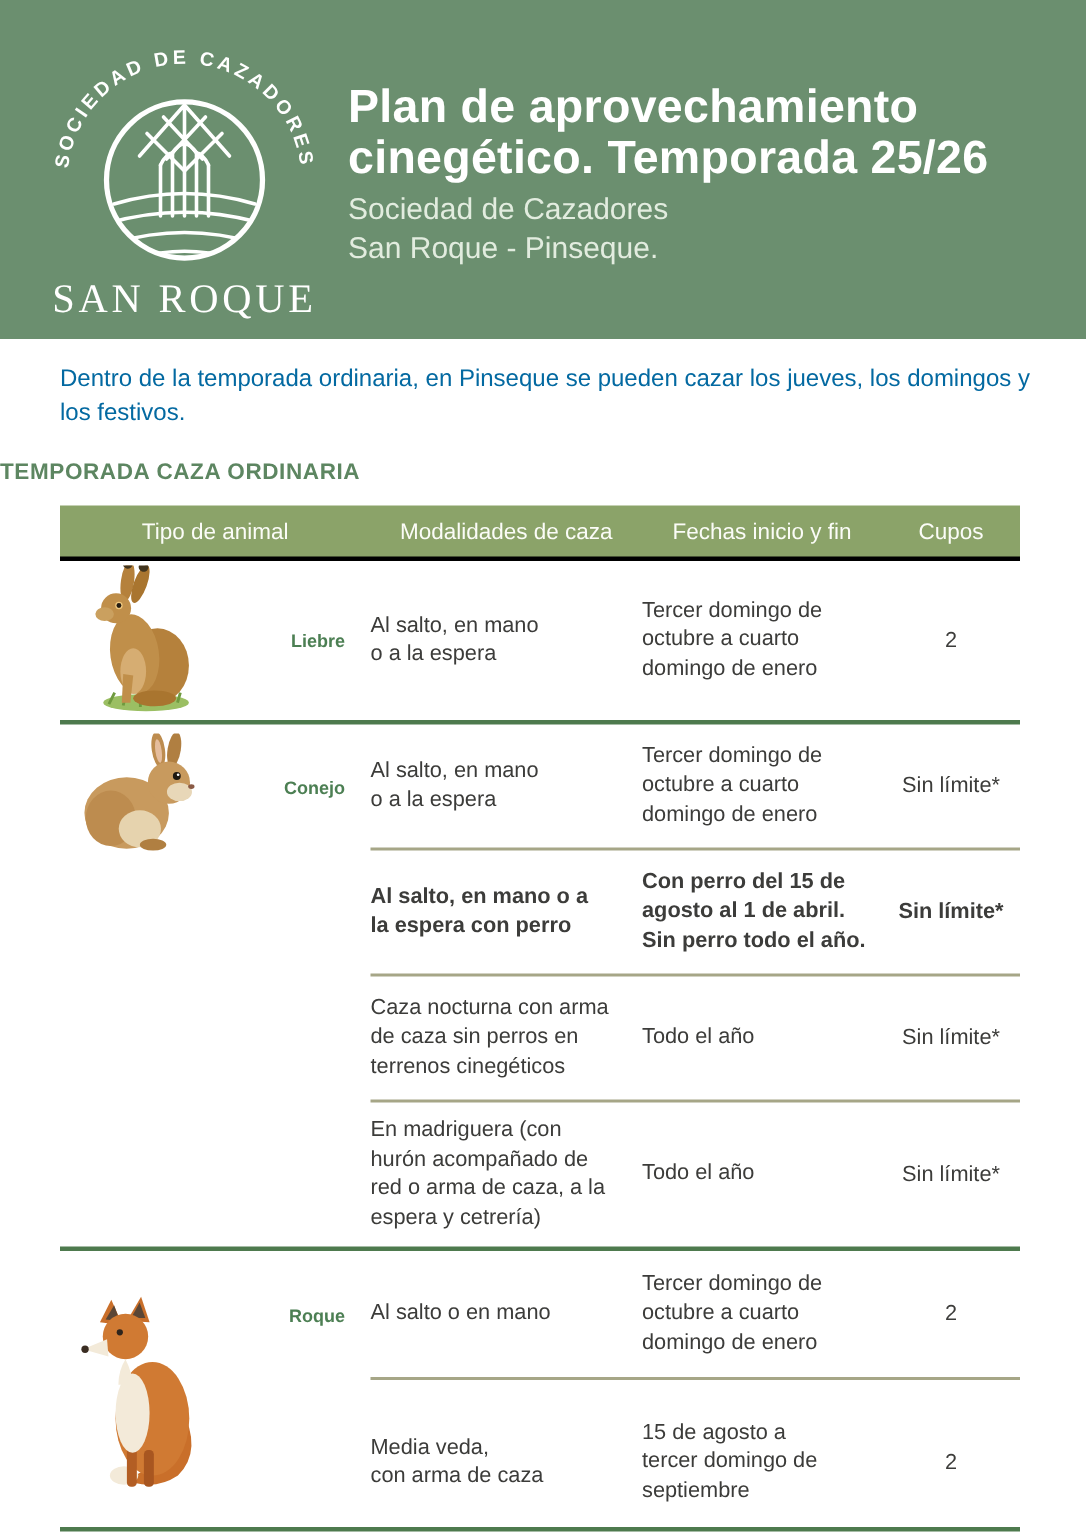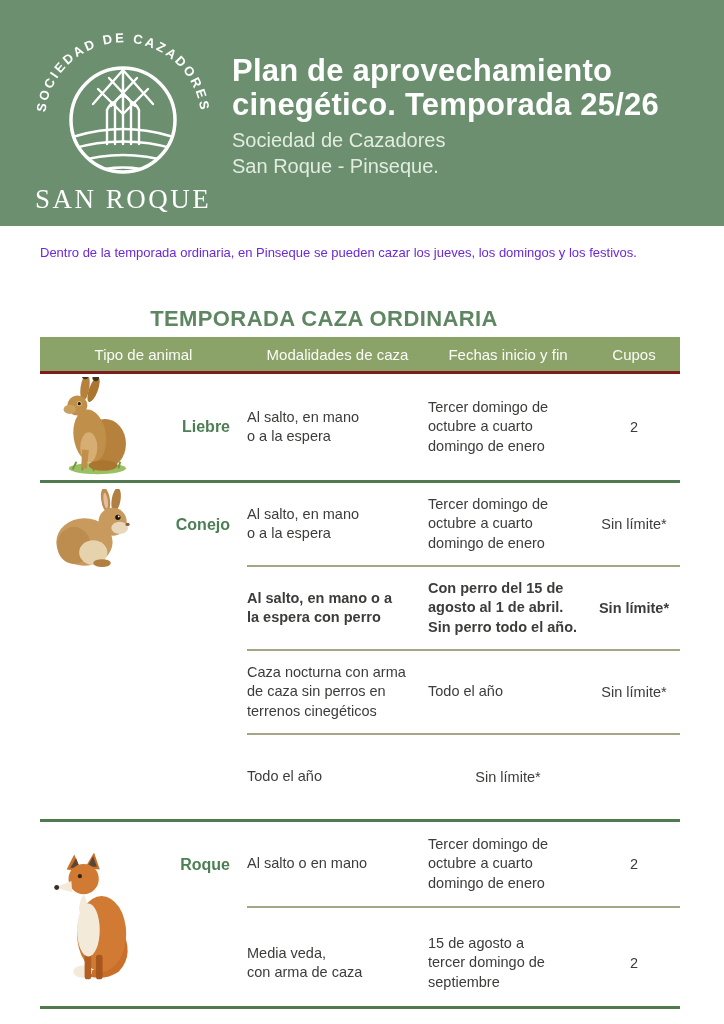--- a/index.html
+++ b/index.html
@@ -8,34 +8,34 @@
   .page { position:relative; width:724px; height:1024px; background:#fff; overflow:hidden; }
 
   
   .banner { position:absolute; top:0; left:0; width:724px; height:226px; background:#6b8f6f; }
   .logo-wrap { position:absolute; left:36px; top:16px; width:174px; height:200px; }
   .title-wrap { position:absolute; left:232px; top:54px; width:470px; }
   .main-title { font-size:31px; line-height:34px; font-weight:bold; color:#ffffff; white-space:pre-line; letter-spacing:0.2px; }
   .sub-title { margin-top:5px; font-size:20px; line-height:26px; font-weight:400; color:#e2ecdf; white-space:pre-line; }
 
   
-  .intro { position:absolute; left:40px; top:241px; width:650px; font-size:13px; line-height:23px; color:#6d28d9; }
-
-  
-  .section-title { position:absolute; top:306px; left:0; width:648px; text-align:center; font-size:22px; font-weight:bold; color:#5d8661; letter-spacing:0.4px; }
+  .intro { position:absolute; left:40px; top:241px; width:650px; font-size:16px; line-height:23px; color:#0369a1; }
+
+  
+  .section-title { position:absolute; top:306px; left:0; width:648px; font-size:15px; font-weight:bold; color:#5d8661; letter-spacing:0.4px; }
 
   
   .table { position:absolute; left:40px; top:337px; width:640px; }
-  .thead { display:grid; grid-template-columns:207px 181px 160px 92px; background:#8ba369; height:37px; align-items:center; border-bottom:3px solid #7f1d1d; }
+  .thead { display:grid; grid-template-columns:207px 181px 160px 92px; background:#8ba369; height:37px; align-items:center; border-bottom:3px solid #000000; }
   .thead .th { text-align:center; color:#fbfcf7; font-size:15px; }
 
   .group { display:grid; grid-template-columns:110px 97px 181px 160px 92px; border-bottom:3px solid #4e7a4e; }
   .animal-cell { grid-column:1; display:flex; align-items:center; justify-content:center; }
   .animal-cell.top { align-items:flex-start; padding-top:6px; }
-  .name-cell { grid-column:2; grid-row:1; display:flex; align-items:center; justify-content:flex-end; padding-right:17px; font-size:16px; font-weight:bold; color:#4c7f53; }
+  .name-cell { grid-column:2; grid-row:1; display:flex; align-items:center; justify-content:flex-end; padding-right:17px; font-size:12px; font-weight:bold; color:#4c7f53; }
   .sub-row { grid-column:3 / 6; display:grid; grid-template-columns:181px 160px 92px; align-items:center; padding:9px 0; }
   .sub-row.thin { border-bottom:2px solid #a6a687; }
   .cell-mod, .cell-fecha { font-size:14.5px; line-height:19.5px; color:#3c3c3a; white-space:pre-line; padding-right:10px; }
   .cell-cupo { font-size:14.5px; color:#3c3c3a; text-align:center; }
 </style>
 </head>
 <body>
 
 <div class="page">
 
@@ -151,20 +151,24 @@
             <div class="cell-cupo">Sin límite*</div>
           </div>
           <div class="sub-row thin" style="grid-row: 3; min-height: 84px;">
             <div class="cell-mod">Caza nocturna con arma
 de caza sin perros en
 terrenos cinegéticos</div>
             <div class="cell-fecha">Todo el año</div>
             <div class="cell-cupo">Sin límite*</div>
           </div>
           <div class="sub-row" style="grid-row: 4; min-height: 84px;">
+            <div class="cell-mod">En madriguera (con
+hurón acompañado de
+red o arma de caza, a la
+espera y cetrería)</div>
             <div class="cell-fecha">Todo el año</div>
             <div class="cell-cupo">Sin límite*</div>
           </div>
         </div>
         <div class="group">
           <div class="animal-cell" style="grid-row: 1 / span 2;">
             <svg viewBox="0 0 110 150" width="104" height="142">
     <path d="M33 12 L41 30 L25 28 Z" fill="#c96f2a"></path>
     <path d="M35 16 L39 27 L29 26 Z" fill="#5a4636"></path>
     <path d="M54 10 L60 28 L44 27 Z" fill="#c96f2a"></path>

